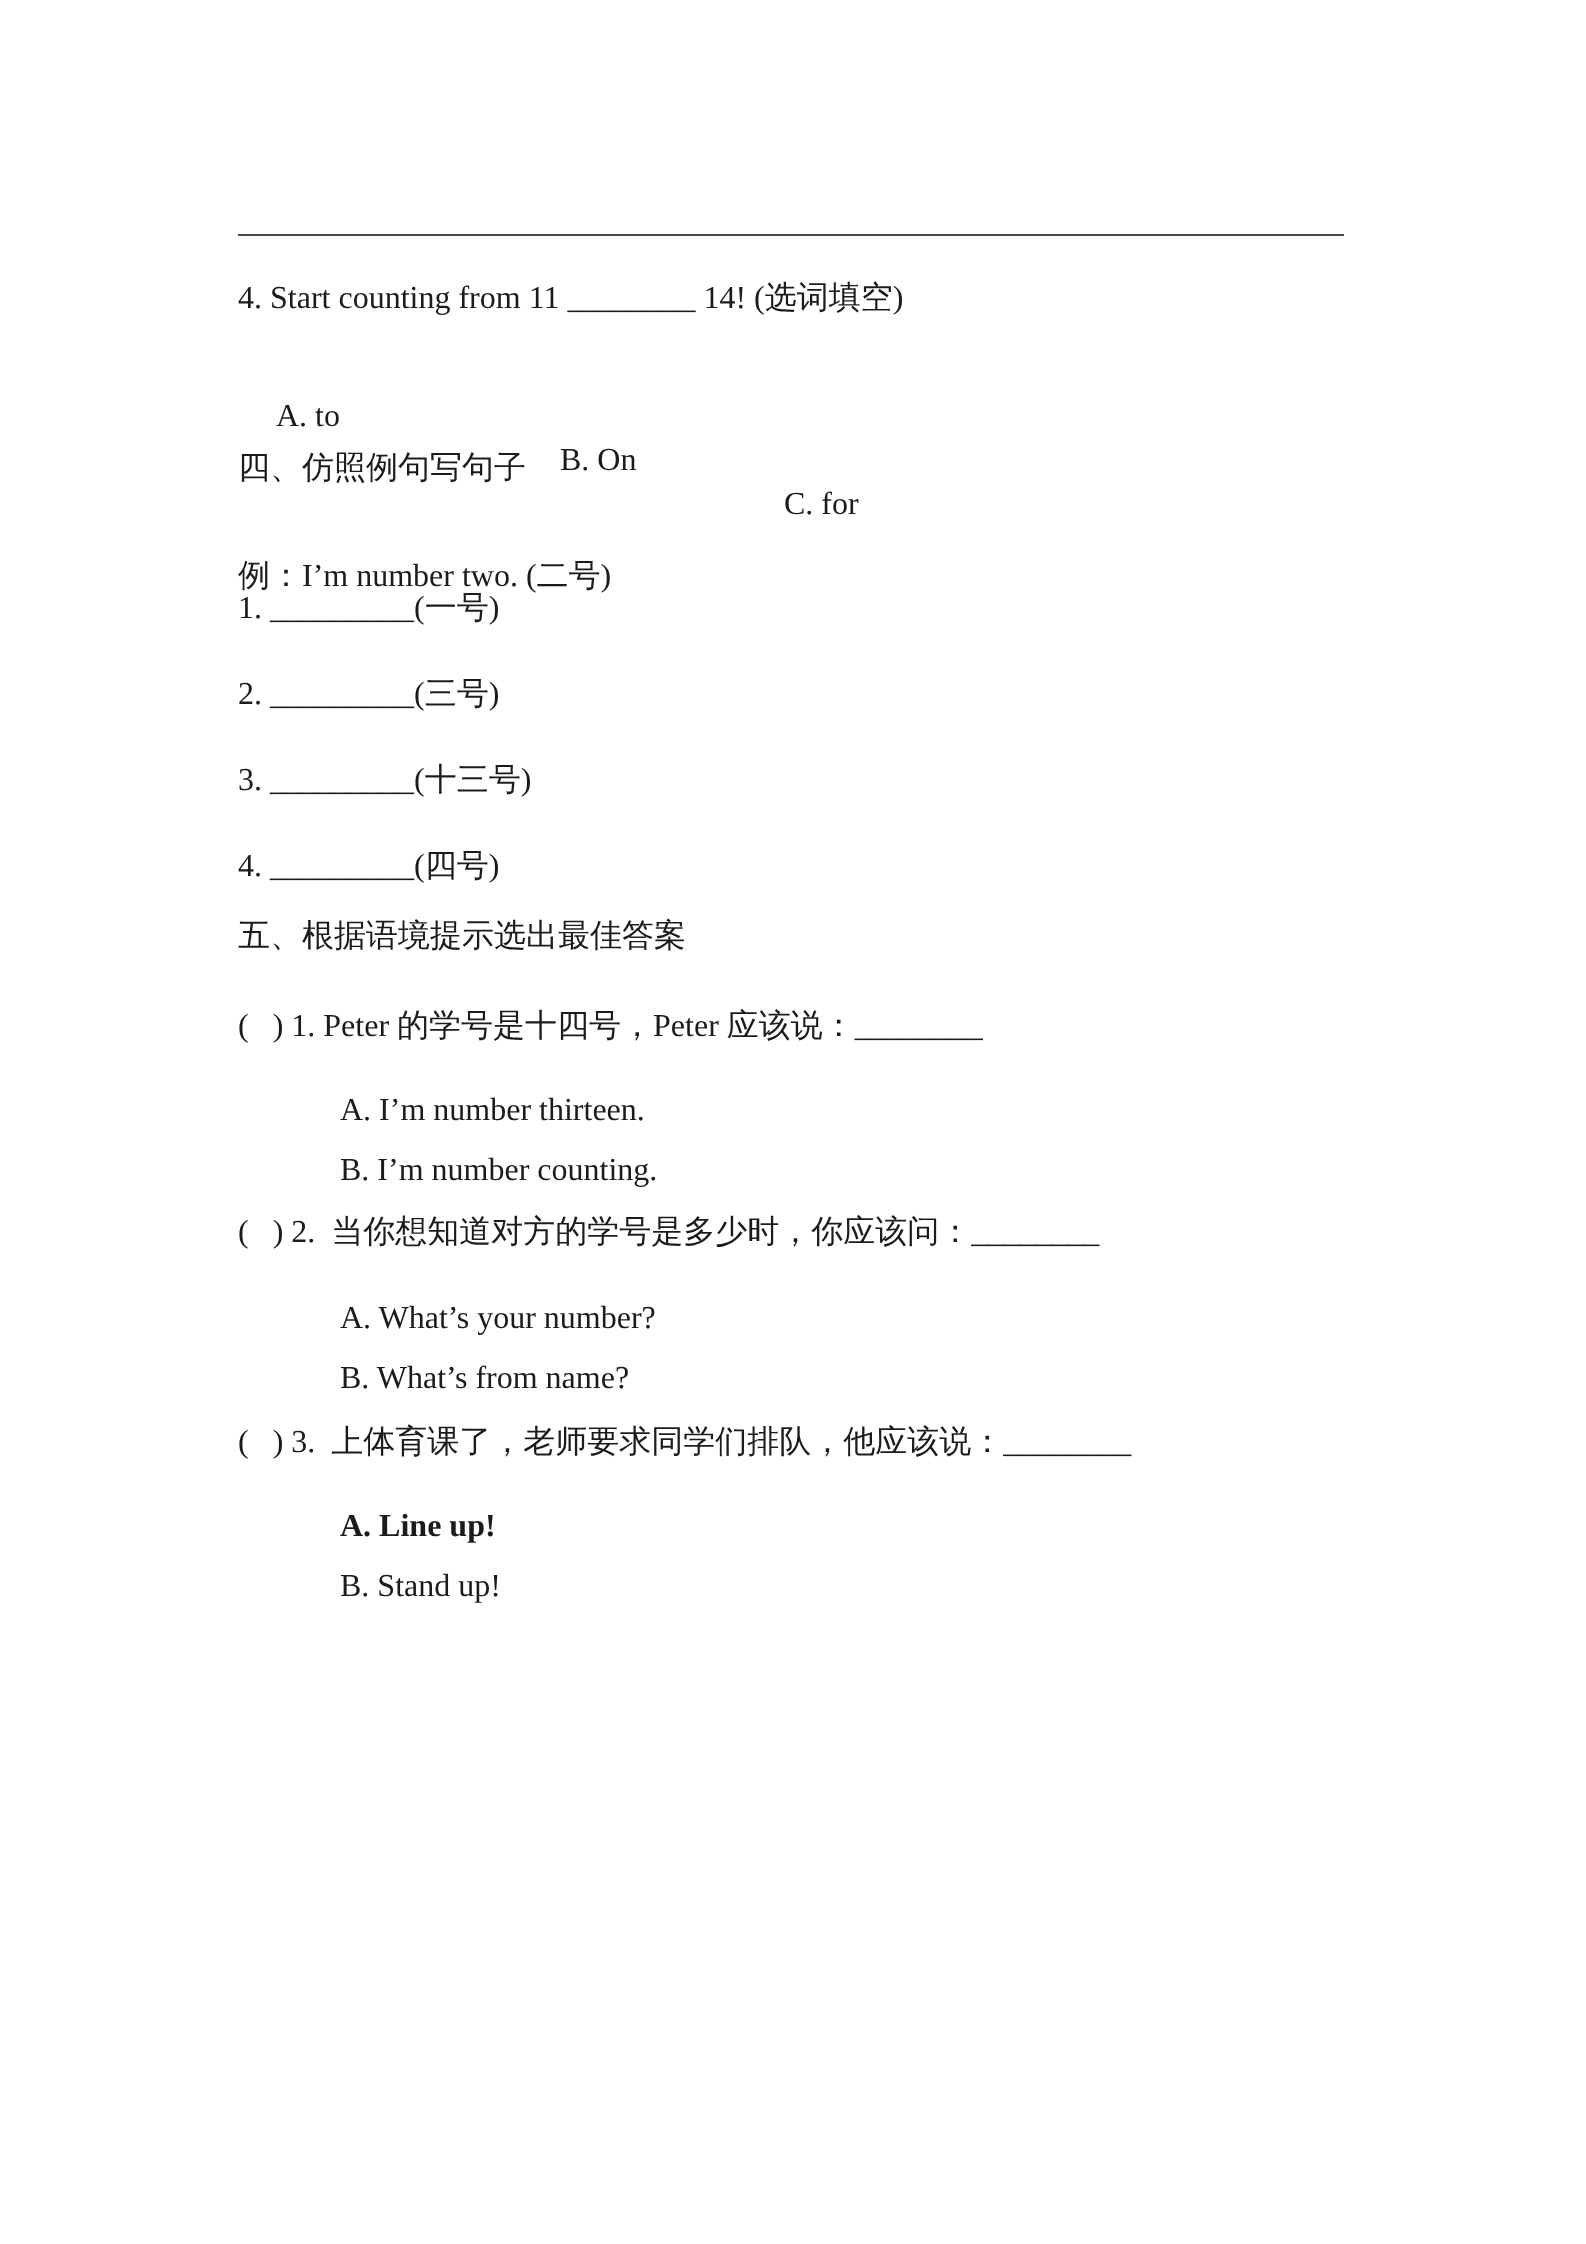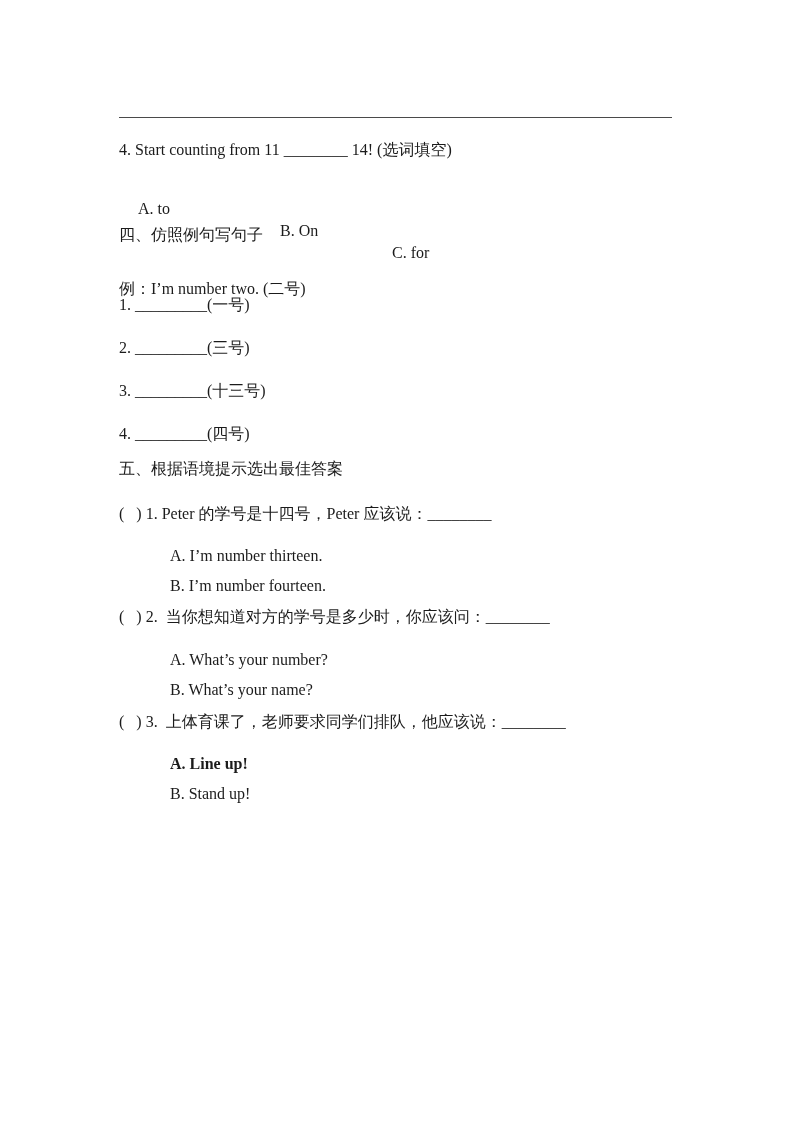--- a/index.html
+++ b/index.html
@@ -61,27 +61,27 @@
   <div class="row" style="left:119px; top:380px;">3. _________(十三号)</div>
 
   <div class="row" style="left:119px; top:423px;">4. _________(四号)</div>
 
   <div class="row" style="left:119px; top:458px;text-align:center;">五、根据语境提示选出最佳答案</div>
 
   <div class="row" style="left:119px; top:503px;text-align:right;">(   ) 1. Peter 的学号是十四号，Peter 应该说：________</div>
 
   <div class="row" style="left:170px; top:545px;">A. I’m number thirteen.</div>
 
-  <div class="row" style="left:170px; top:575px;">B. I’m number fourteen.</div>
+  <div class="row" style="left:170px; top:575px;">B. I’m number counting.</div>
 
   <div class="row" style="left:119px; top:606px;">(   ) 2.  当你想知道对方的学号是多少时，你应该问：________</div>
 
   <div class="row" style="left:170px; top:649px;">A. What’s your number?</div>
 
-  <div class="row" style="left:170px; top:679px;">B. What’s your name?</div>
+  <div class="row" style="left:170px; top:679px;">B. What’s from name?</div>
 
   <div class="row" style="left:119px; top:711px;">(   ) 3.  上体育课了，老师要求同学们排队，他应该说：________</div>
 
   <div class="row" style="left:170px; top:753px;font-weight:bold;">A. Line up!</div>
 
   <div class="row" style="left:170px; top:783px;">B. Stand up!</div>
 
 </div>
 
 </body></html>

